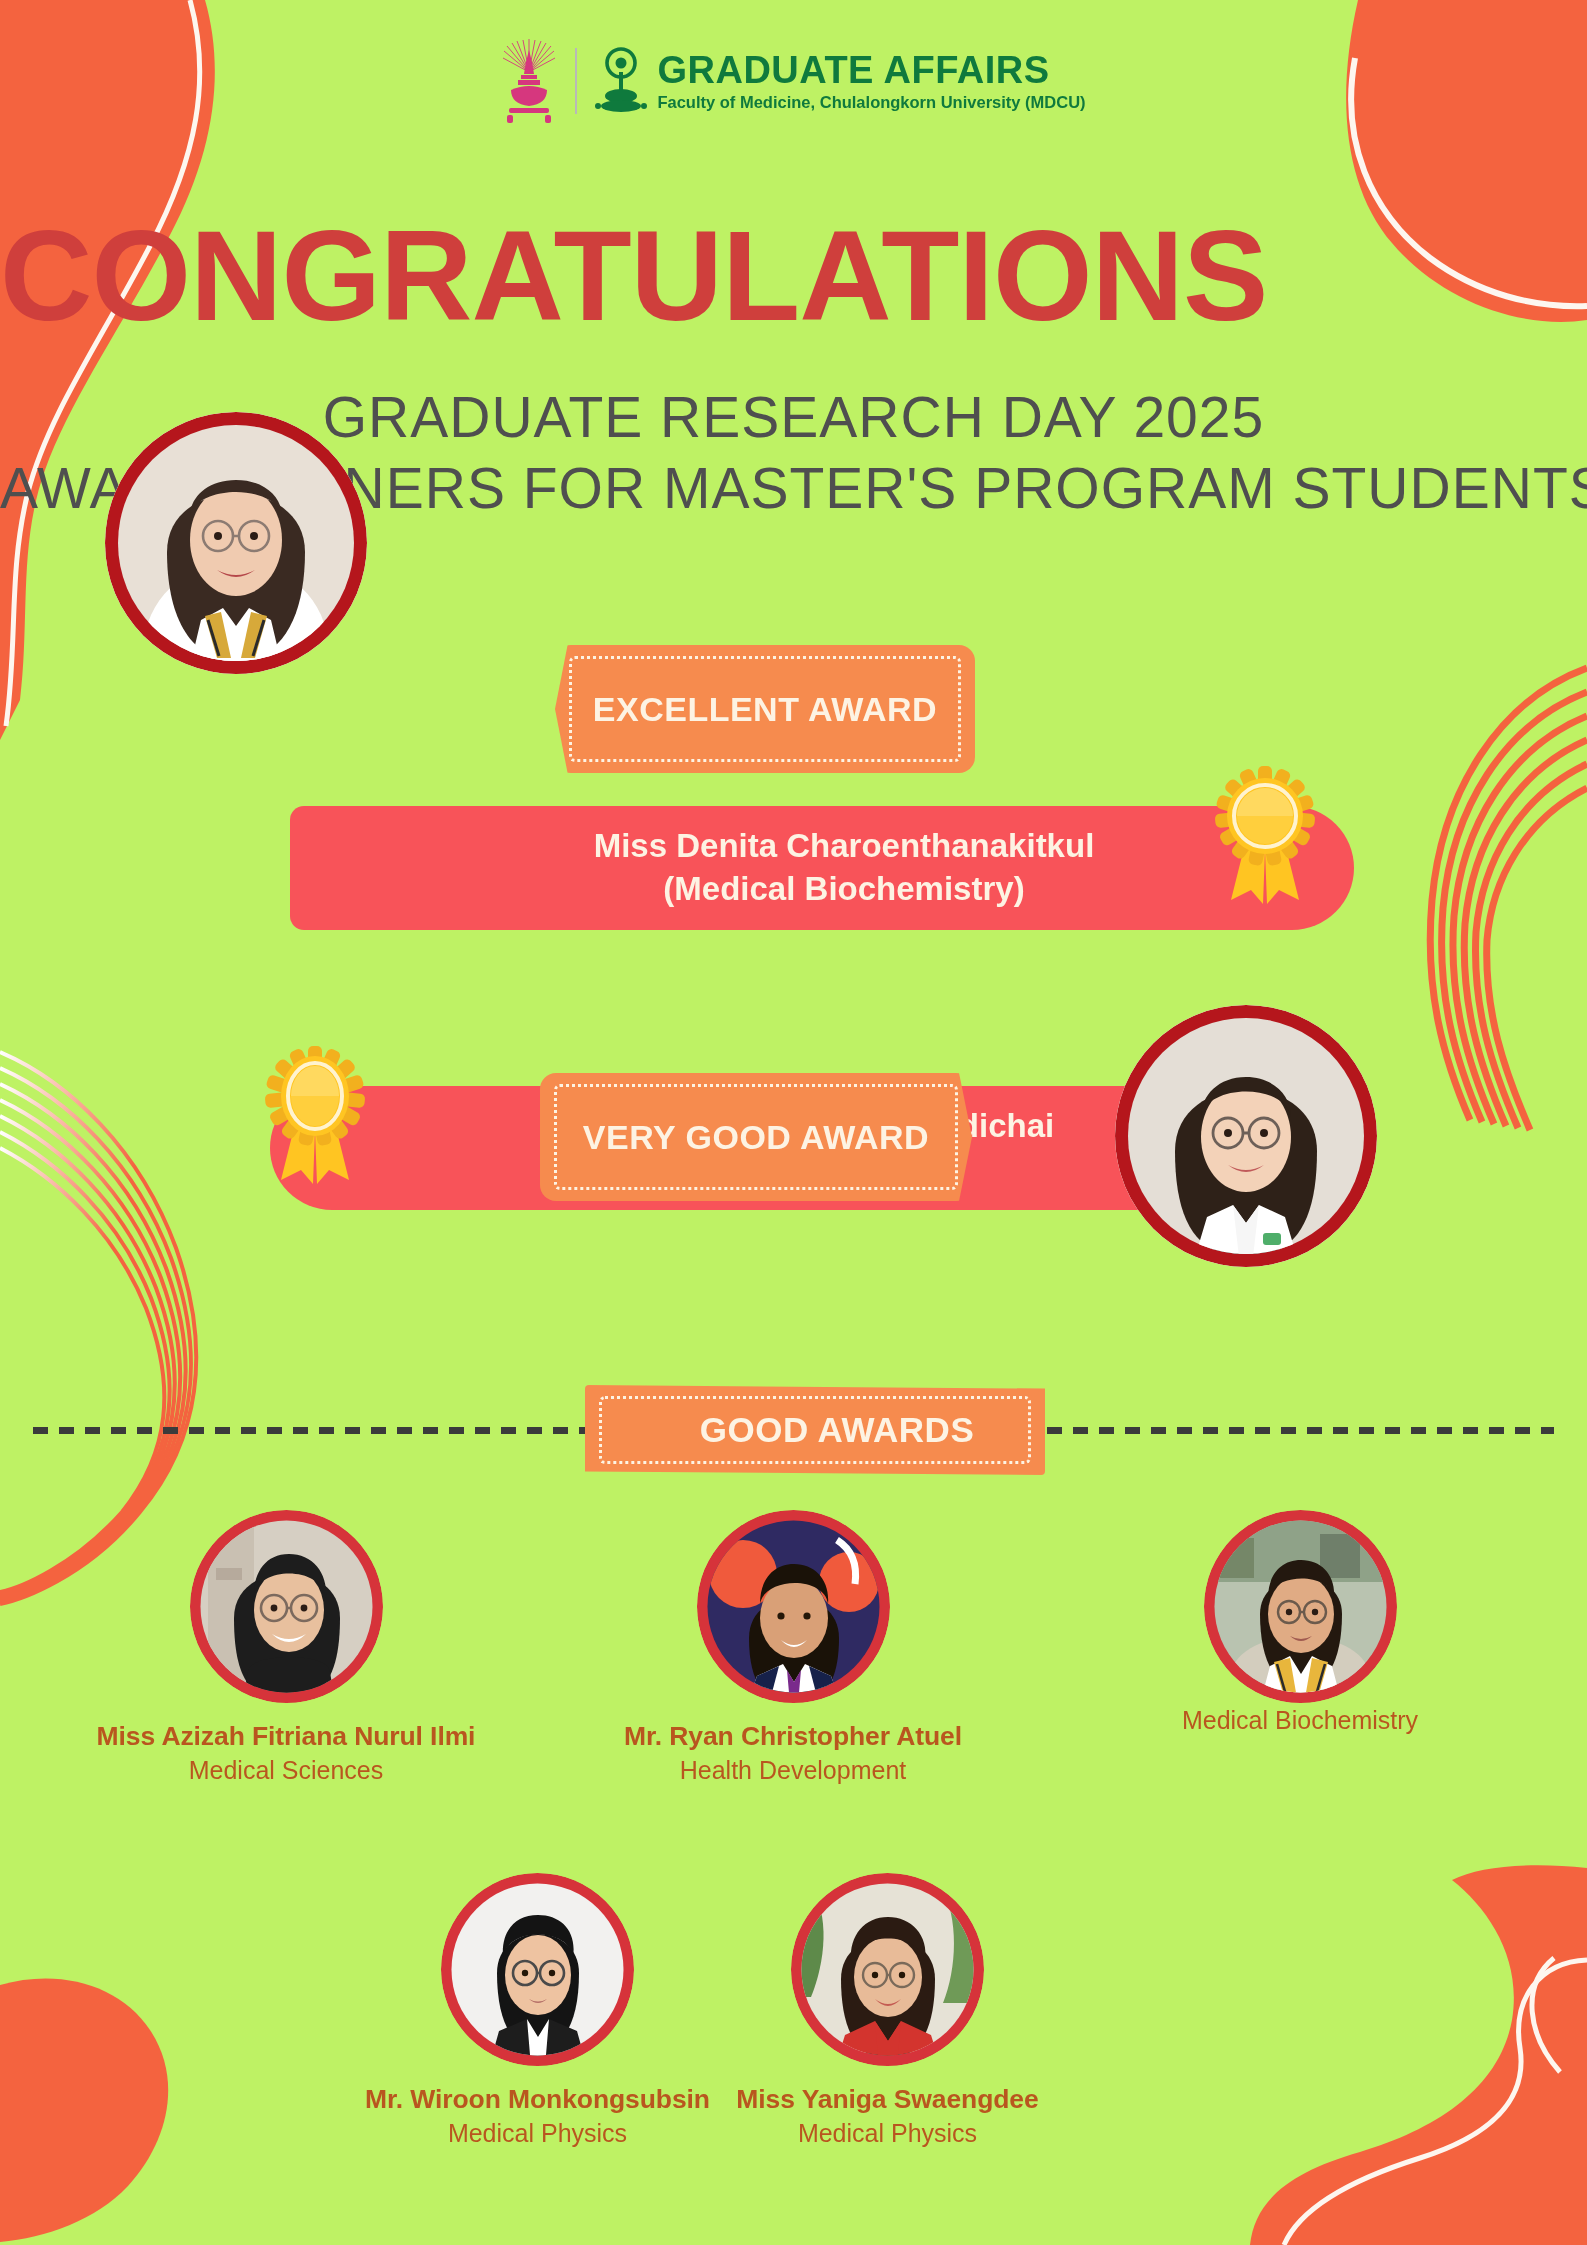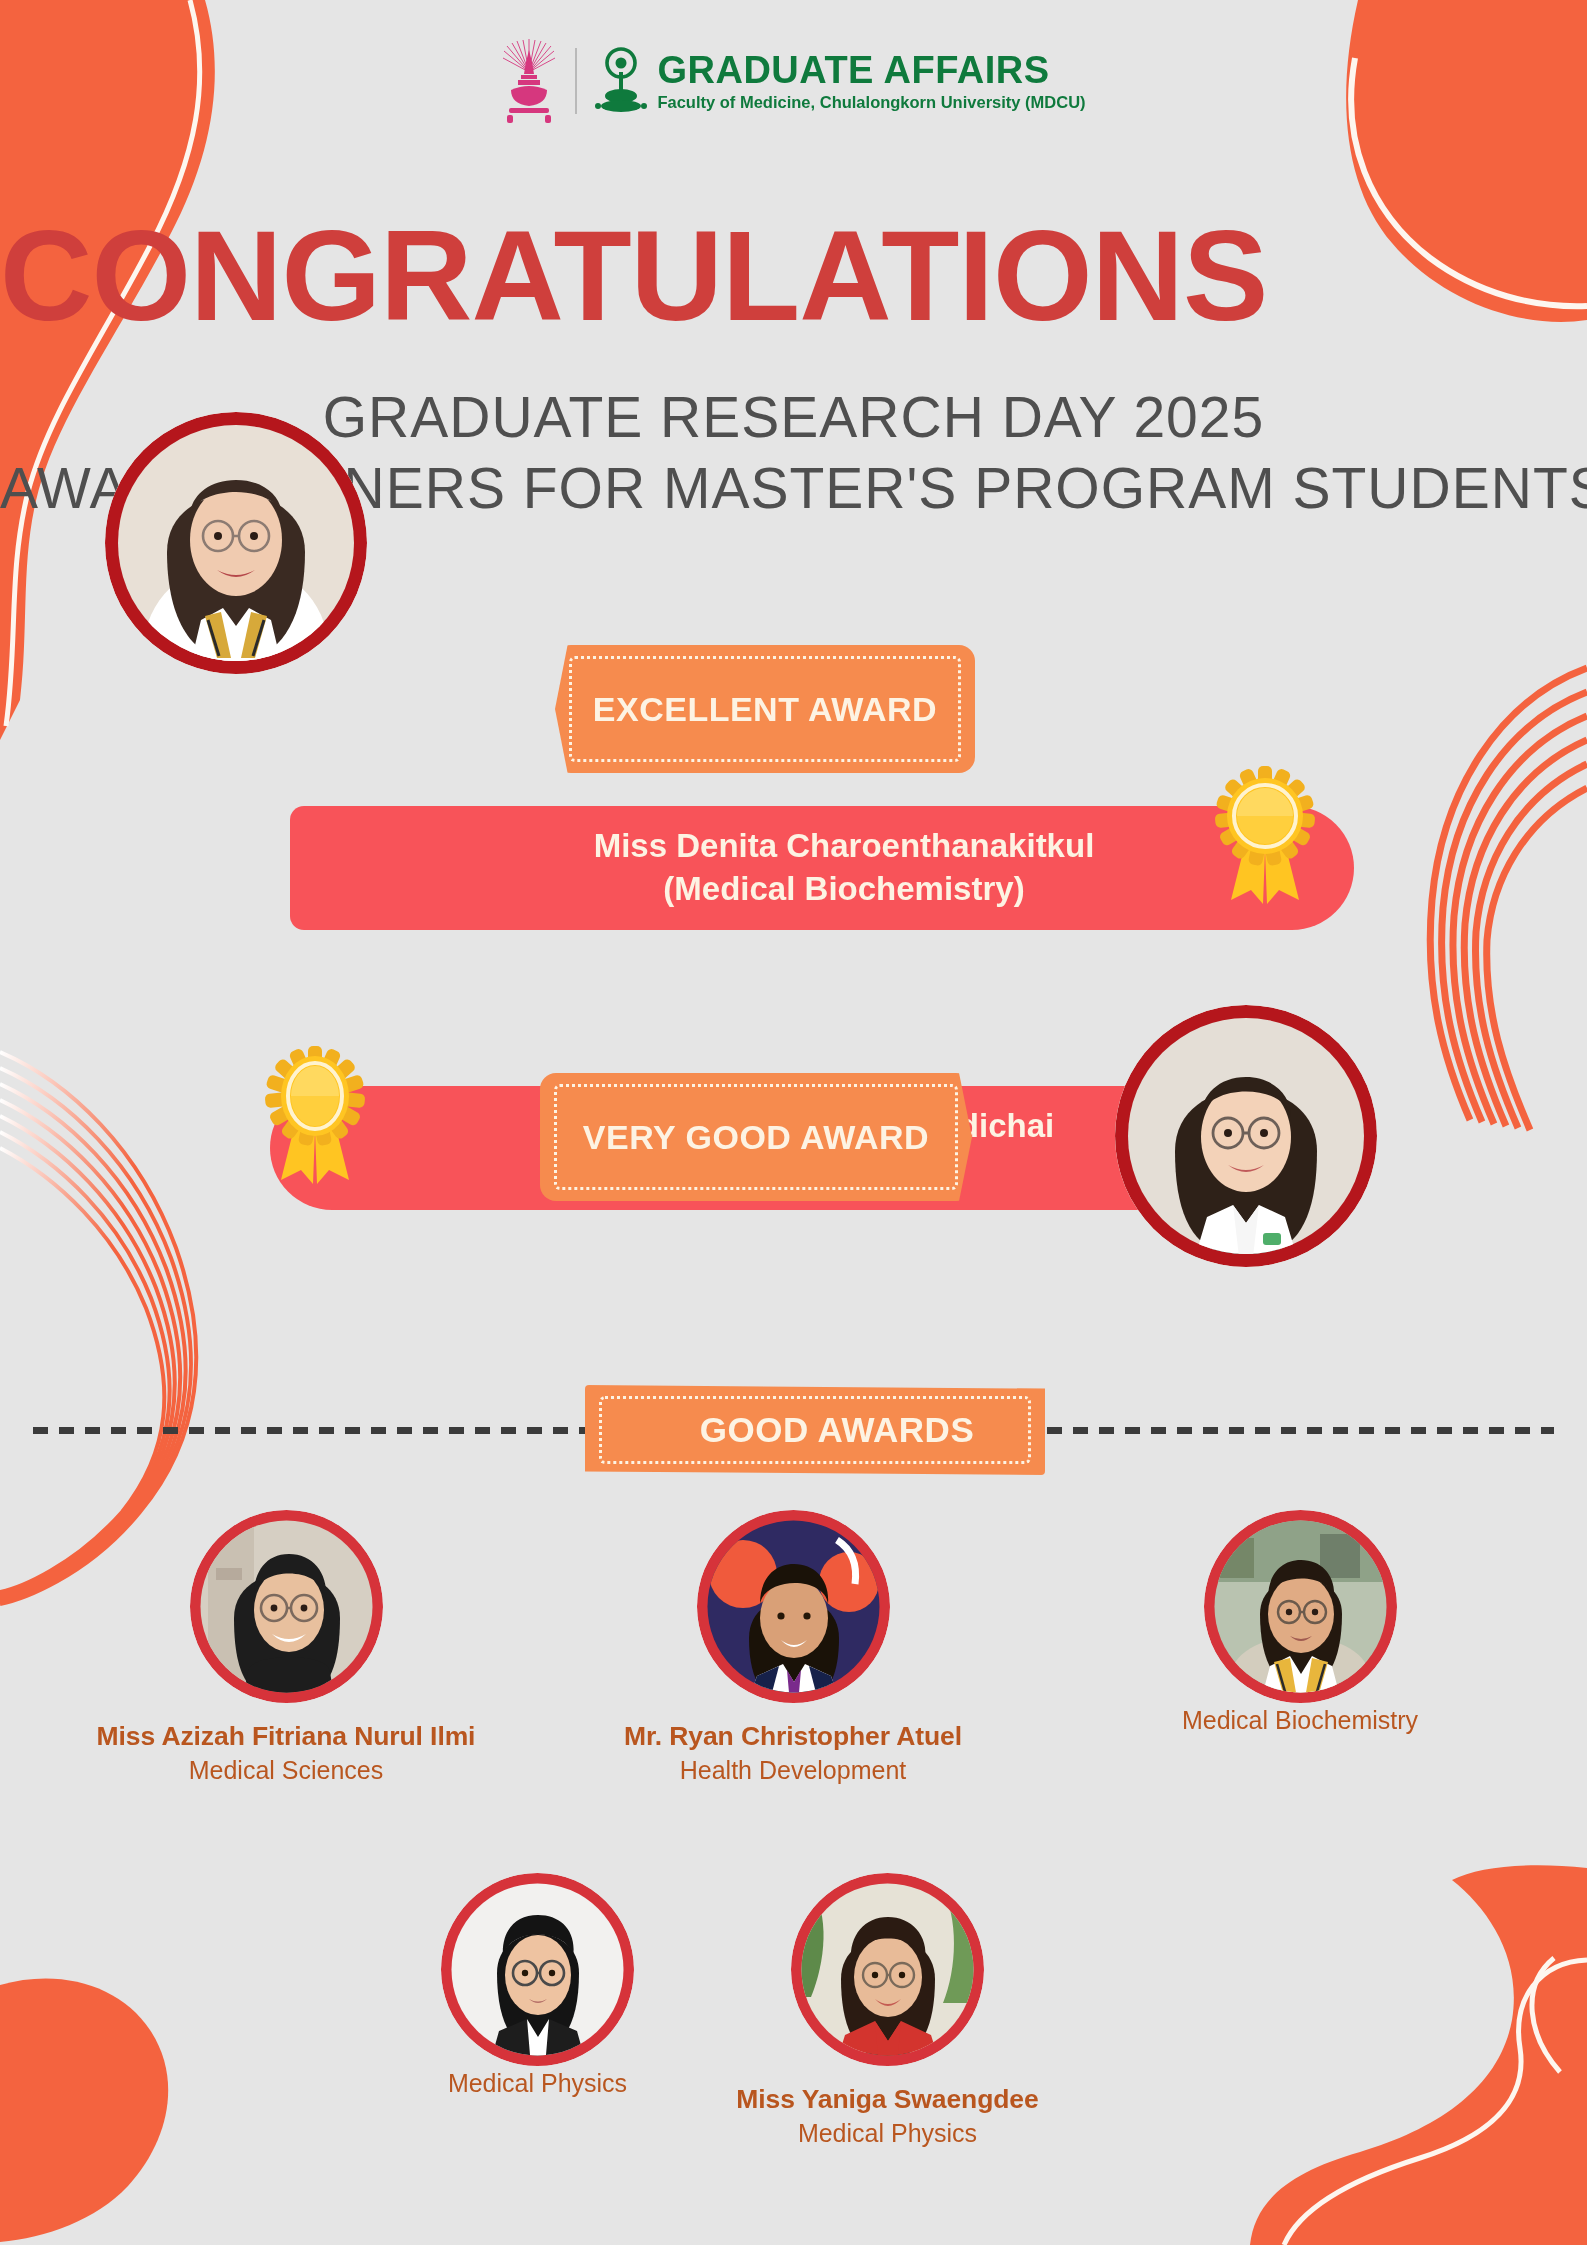--- a/index.html
+++ b/index.html
@@ -7,21 +7,21 @@
     padding: 0;
     background: #ffffff;
   }
   body {
     font-family: "Liberation Sans", sans-serif;
   }
   #poster {
     position: relative;
     width: 1587px;
     height: 2245px;
-    background: #e5e5e5;
+    background: #bef264;
     overflow: hidden;
   }
 
   
   .deco {
     position: absolute;
     pointer-events: none;
   }
   #bg-svg {
     position: absolute;
@@ -628,20 +628,21 @@
           <line x1="96" y1="100" x2="99" y2="100" stroke="#4a4a4a" stroke-width="2.6"></line>
           <circle cx="84" cy="100" r="3.2" fill="#241708"></circle>
           <circle cx="111" cy="100" r="3.2" fill="#241708"></circle>
           <path d="M88 126 Q97 134 106 126 Q97 131 88 126 Z" fill="#b57068"></path>
           <path d="M58 158 L86 146 L97 164 L108 146 L136 158 L146 194 L48 194 Z" fill="#1d1d1d"></path>
           <path d="M86 146 L97 164 L108 146 L104 194 L90 194 Z" fill="#ffffff"></path>
           <path d="M93 164 L101 164 L99 182 L95 182 Z" fill="#ffffff"></path>
         </g>
       </svg>
     </div>
+    <div class="w-name">Mr. Wiroon Monkongsubsin</div>
     <div class="w-dept">Medical Physics</div>
   </div>
 
   <div class="winner" style="left:655px; top:1873px; width:465px;">
     <div class="w-photo" style="width:193px; height:193px;">
       <svg viewBox="0 0 193 193" style="display:block">
         <defs>
             <clipPath id="cp5">
               <circle cx="96.5" cy="96.5" r="86"></circle>
             </clipPath>

